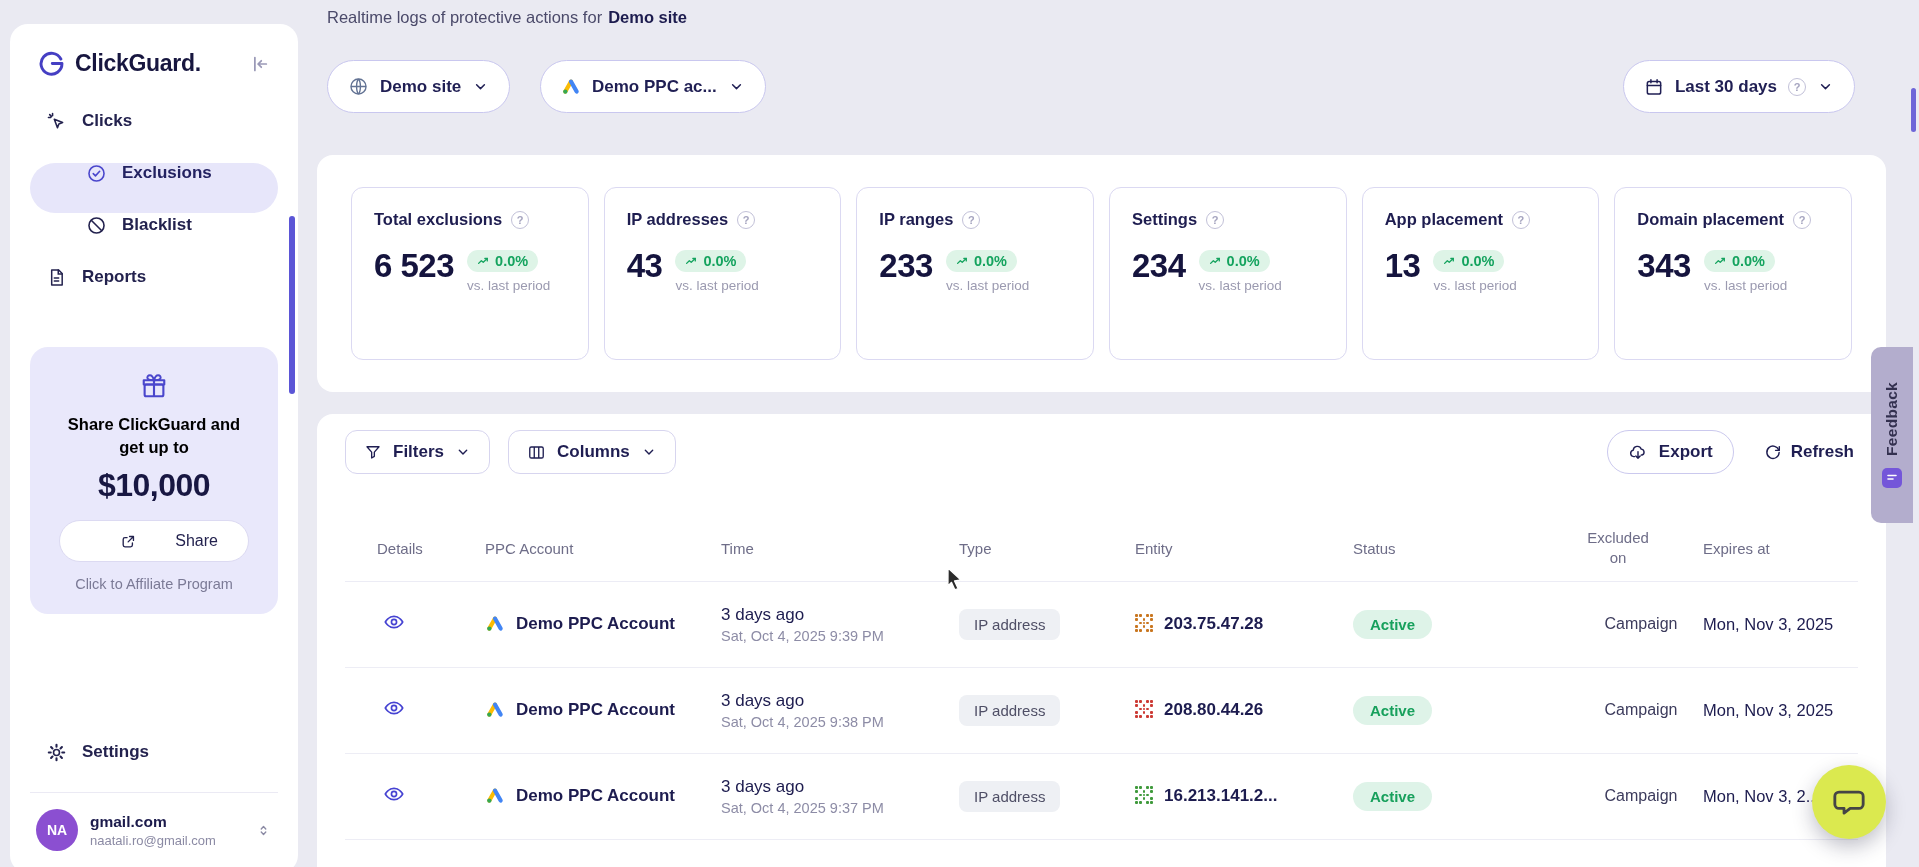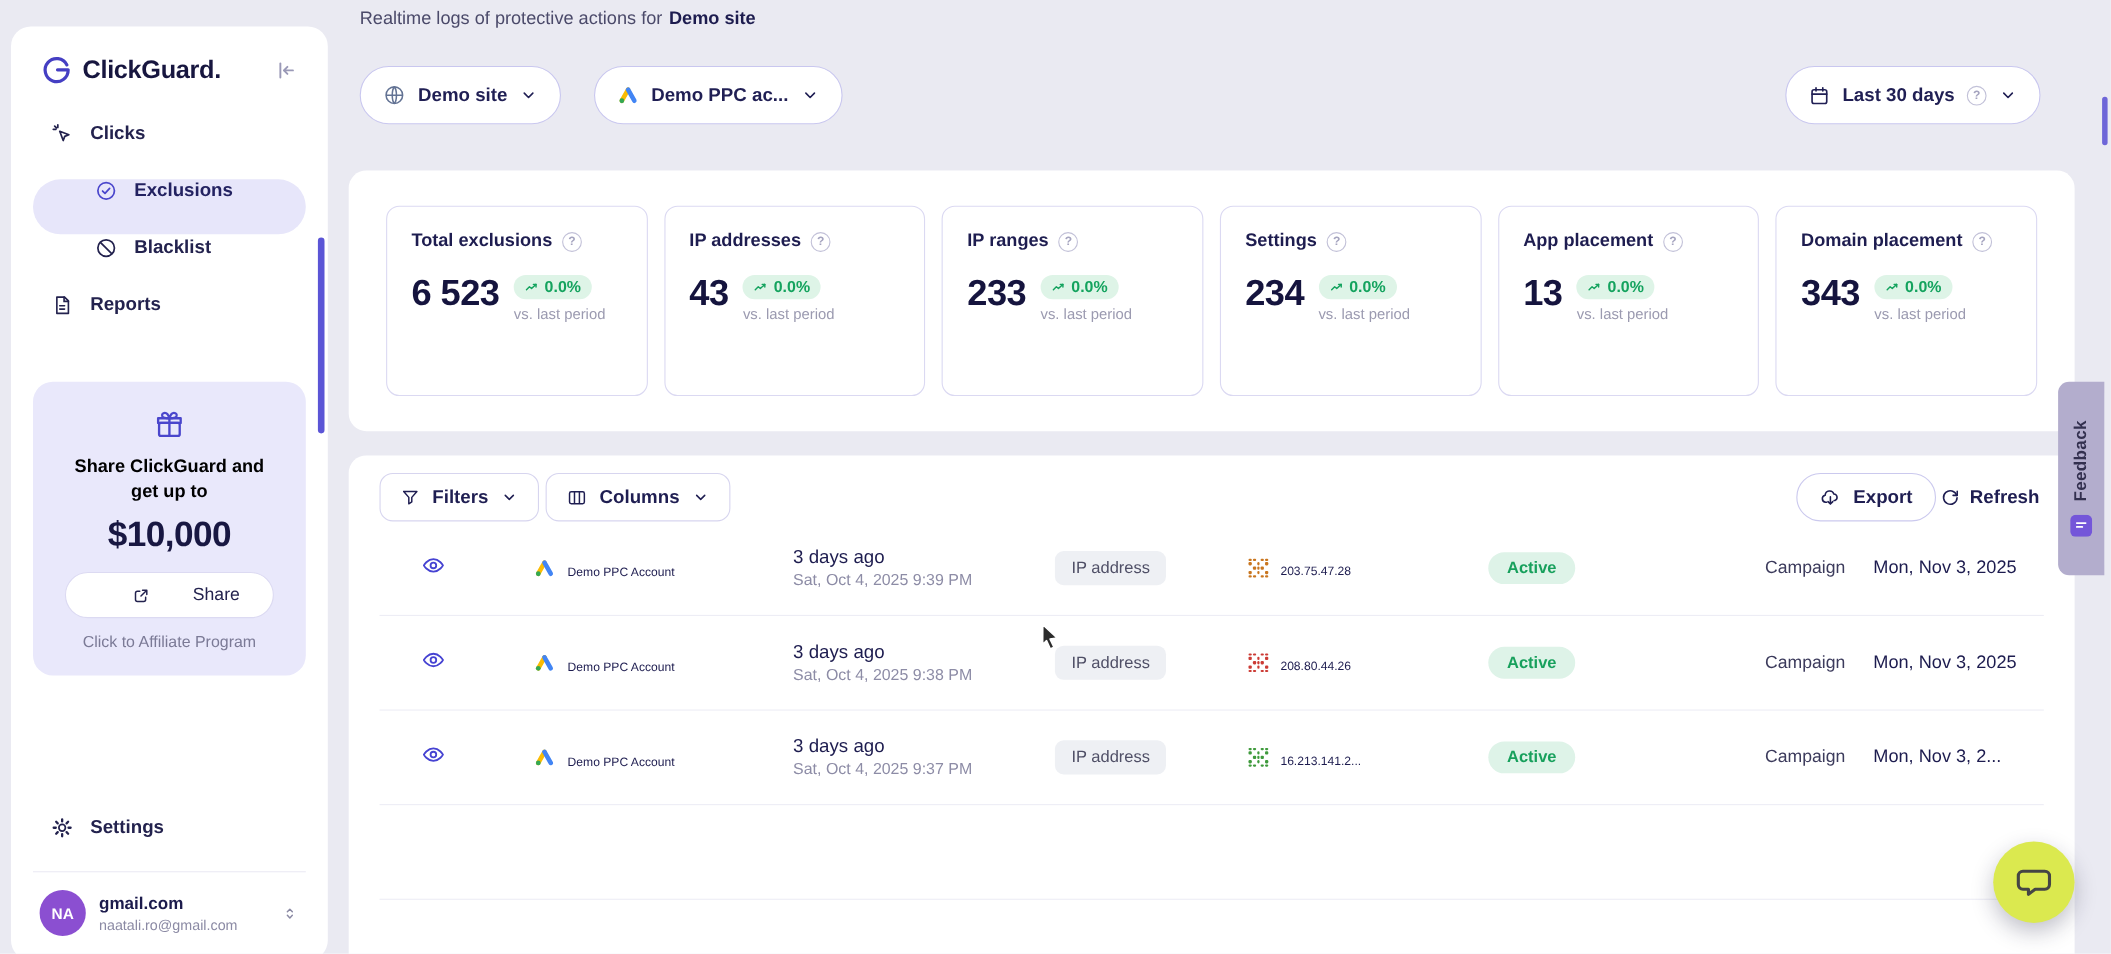--- a/index.html
+++ b/index.html
@@ -56,34 +56,34 @@
   .stat-value-row{display:flex;align-items:flex-start;gap:13px;margin-top:20px}
   .stat-value{font-size:33px;font-weight:700;color:#15143e;letter-spacing:-.5px;line-height:1}
   .stat-side{display:flex;flex-direction:column;align-items:flex-start;gap:6px;margin-top:1px}
   .badge-green{display:inline-flex;align-items:center;gap:5px;background:#def4e7;color:#14a35e;border-radius:13px;padding:3px 10px;font-size:14.5px;font-weight:700}
   .badge-green .ic{color:#14a35e}
   .stat-caption{font-size:13.5px;color:#9b9ab0}
 
   
   .logs-panel{position:absolute;left:317px;top:414px;width:1569px;height:560px;background:#fff;border-radius:16px;padding:0 28px}
   .toolbar{display:flex;align-items:center;justify-content:space-between;margin-top:16px;height:44px}
-  .tb-left{display:flex;gap:6px}
-  .tb-right{display:flex;align-items:flex-end}
+  .tb-left{display:flex;gap:18px}
+  .tb-right{display:flex;gap:26px;align-items:flex-end}
   .btn{display:inline-flex;align-items:center;gap:11px;height:44px;background:#fff;border:1px solid #d7d5ef;border-radius:12px;padding:0 18px;font-size:17px;font-weight:600;color:#1f1e52;cursor:pointer}
   .btn .ic{color:#1f1e52}
   .btn-pill{border-radius:24px;border:1.5px solid #cbc9ee;padding:0 20px}
   .btn-ghost{border:none;padding:0 4px;gap:9px}
 
   .tgrid{display:grid;grid-template-columns:108px 236px 238px 176px 218px 226px 124px 1fr;align-items:center;padding-left:32px}
   .thead{margin-top:54px;padding-bottom:12px;border-bottom:1px solid #ececf5;font-size:15px;font-weight:500;color:#6e6d88}
   .hdr-exc{display:block;max-width:78px;margin:0;text-align:center;line-height:1.35}
   .c-center{text-align:center}
   .trow{height:86px;border-bottom:1px solid #ededf5}
   .eye-btn{display:inline-flex;margin-left:6px;cursor:pointer;color:#4643d2}
-  .acc-cell,.ent-cell{display:flex;align-items:flex-end;gap:11px;font-size:11px;font-weight:400;color:#1d1c4f;padding-right:10px}
+  .acc-cell,.ent-cell{display:flex;align-items:flex-start;gap:11px;font-size:17px;font-weight:700;color:#1d1c4f;padding-right:10px}
   .t1{font-size:17px;font-weight:500;color:#1d1c4f}
   .t2{font-size:14.5px;color:#8d8ca6;margin-top:3px}
   .type-badge{display:inline-block;background:#eef0f4;color:#4f4f66;border-radius:8px;padding:7px 15px;font-size:15px}
   .status-badge{display:inline-block;background:#def3e8;color:#17a05c;border-radius:15px;padding:6px 17px;font-size:15px;font-weight:600}
   .exc-val{font-size:16px;color:#3c3b5c}
   .exp-val{font-size:16.5px;color:#1d1c4f}
   .identicon{width:18px;height:18px;display:grid;grid-template-columns:repeat(5,1fr);grid-auto-rows:1fr;gap:1px}
   .identicon span{border-radius:1px}
 
   
@@ -440,20 +440,32 @@
       </button>
       <button class="btn btn-ghost">
         <svg class="ic" width="18" height="18" viewBox="0 0 24 24">
             <use href="#s-refresh"></use>
           </svg>
         <span>Refresh</span>
       </button>
     </div>
   </div>
 
+  <div class="tgrid thead">
+    <div>Details</div>
+    <div>PPC Account</div>
+    <div>Time</div>
+    <div>Type</div>
+    <div>Entity</div>
+    <div>Status</div>
+    <div class="c-center">
+        <span class="hdr-exc">Excluded on</span>
+      </div>
+    <div>Expires at</div>
+  </div>
 
   <div class="tgrid trow">
     <div><span class="eye-btn">
           <svg class="ic" width="22" height="22" viewBox="0 0 24 24">
             <use href="#s-eye"></use>
           </svg>
         </span></div>
     <div class="acc-cell">
         <svg class="ic" width="20" height="20" viewBox="0 0 24 24">
           <use href="#s-ads"></use>

